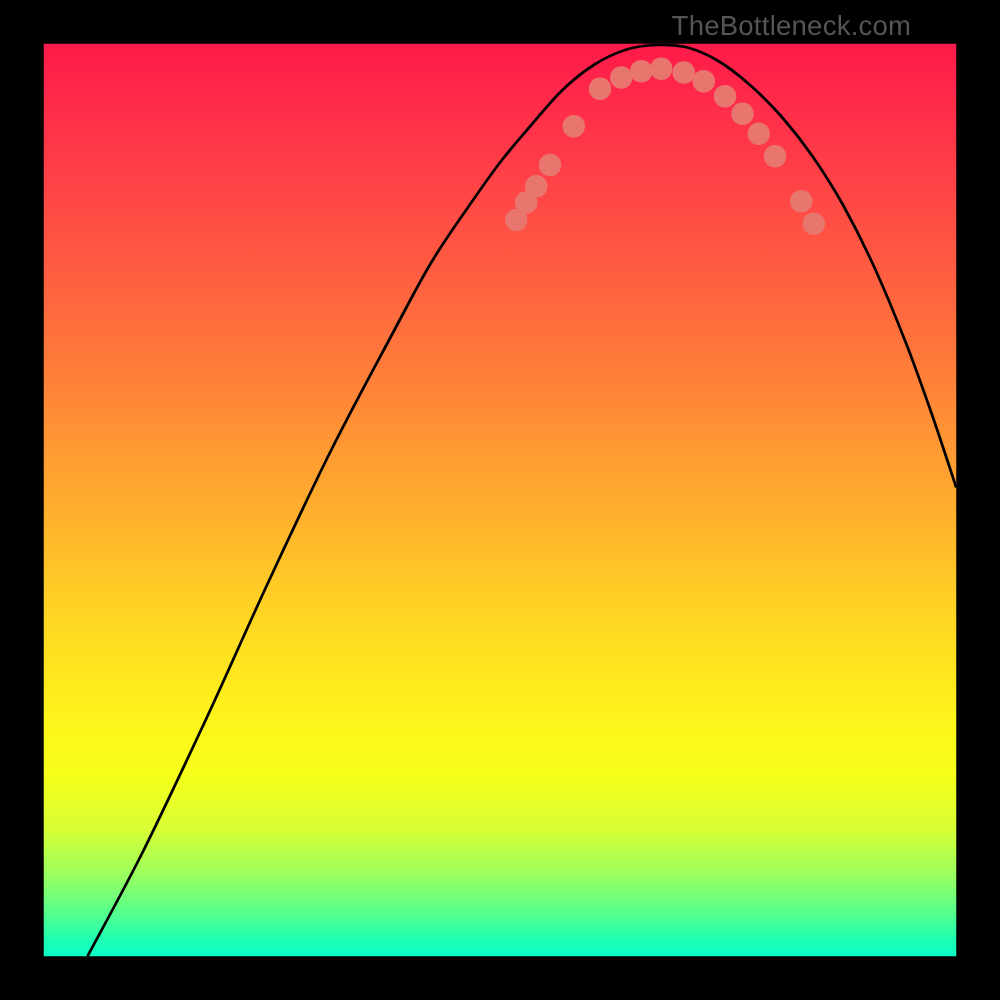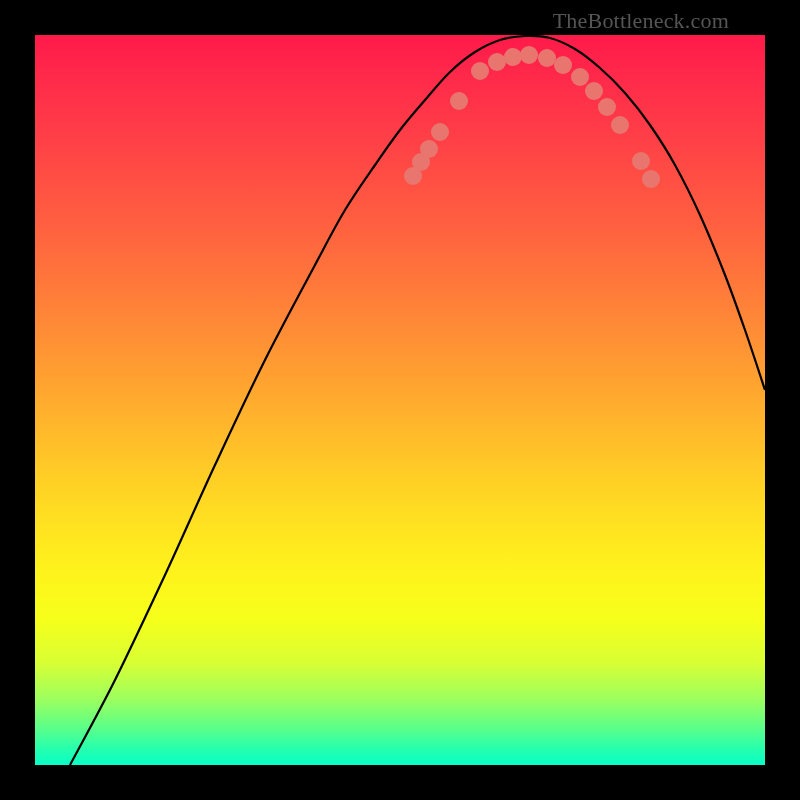--- a/index.html
+++ b/index.html
@@ -9,21 +9,20 @@
     height: 800px;
     background: #000;
     font-family: Arial, Helvetica, sans-serif;
     overflow: hidden;
   }
   .frame {
     position: relative;
     width: 741px;
     height: 800px;
     background: #000;
-    font-family: Liberation Serif, serif;
   }
   .plot-area {
     position: absolute;
     left: 35px;
     top: 35px;
     width: 730px;
     height: 730px;
     background: linear-gradient(to bottom,
       #ff1a4a 0%,
       #ff2a4a 6%,

